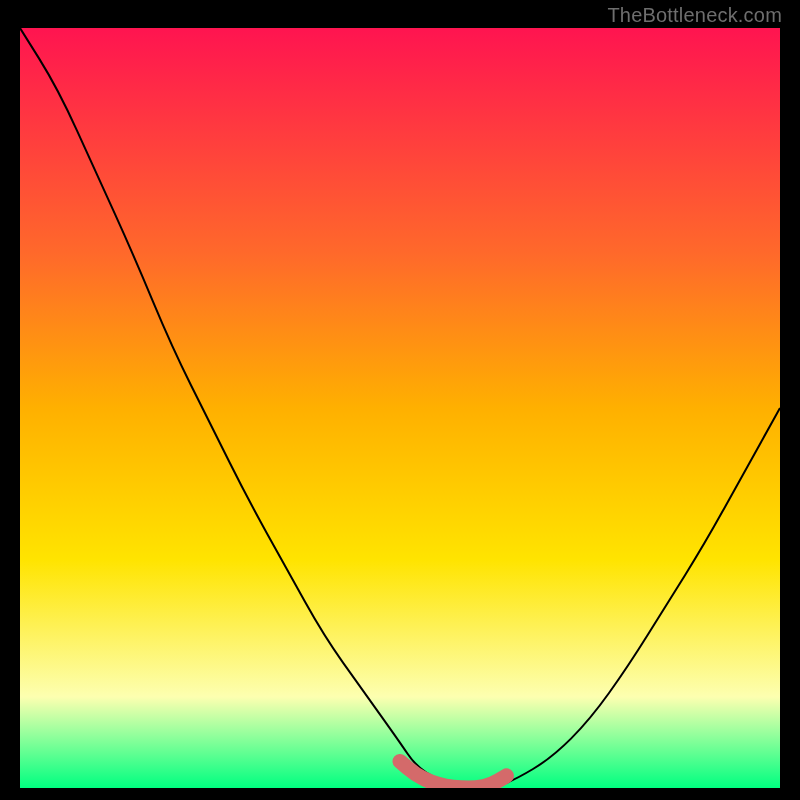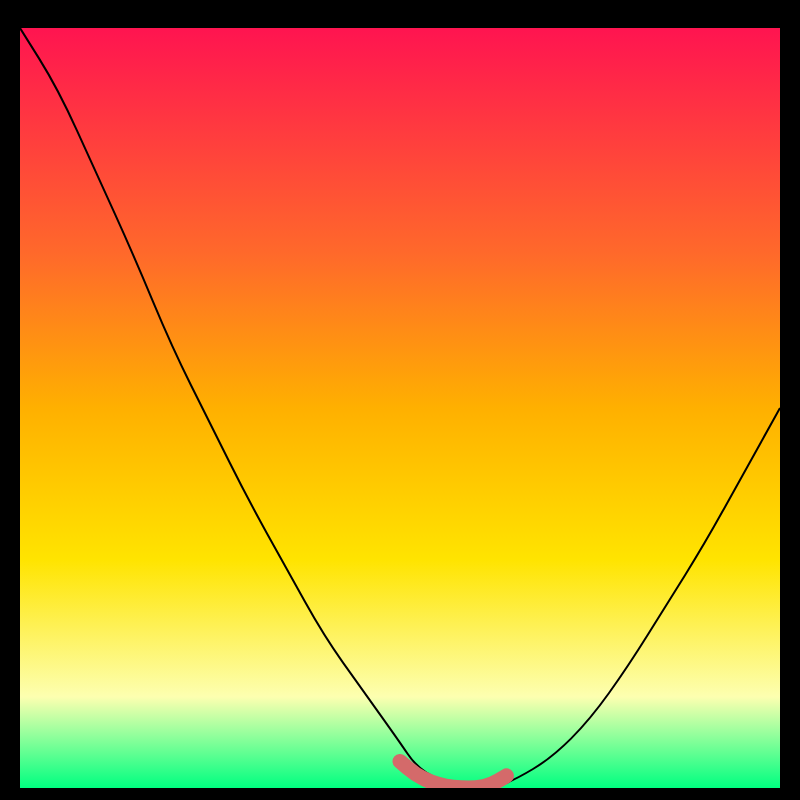--- a/index.html
+++ b/index.html
@@ -34,20 +34,21 @@
     font-size: 20px;
     font-weight: 500;
     letter-spacing: 0.2px;
   }
   svg { display: block; }
 </style>
 </head>
 <body>
 
 <div class="frame">
+  <div class="attribution">TheBottleneck.com</div>
 
   <div class="plot">
     <svg id="chart-svg" width="760" height="760" viewBox="0 0 760 760">
       <defs>
         <linearGradient id="bg-grad" x1="0" y1="0" x2="0" y2="1">
             <stop offset="0%" stop-color="#ff1450"></stop>
             <stop offset="30%" stop-color="#ff6a2a"></stop>
             <stop offset="50%" stop-color="#ffb000"></stop>
             <stop offset="70%" stop-color="#ffe400"></stop>
             <stop offset="88%" stop-color="#fdffb0"></stop>

